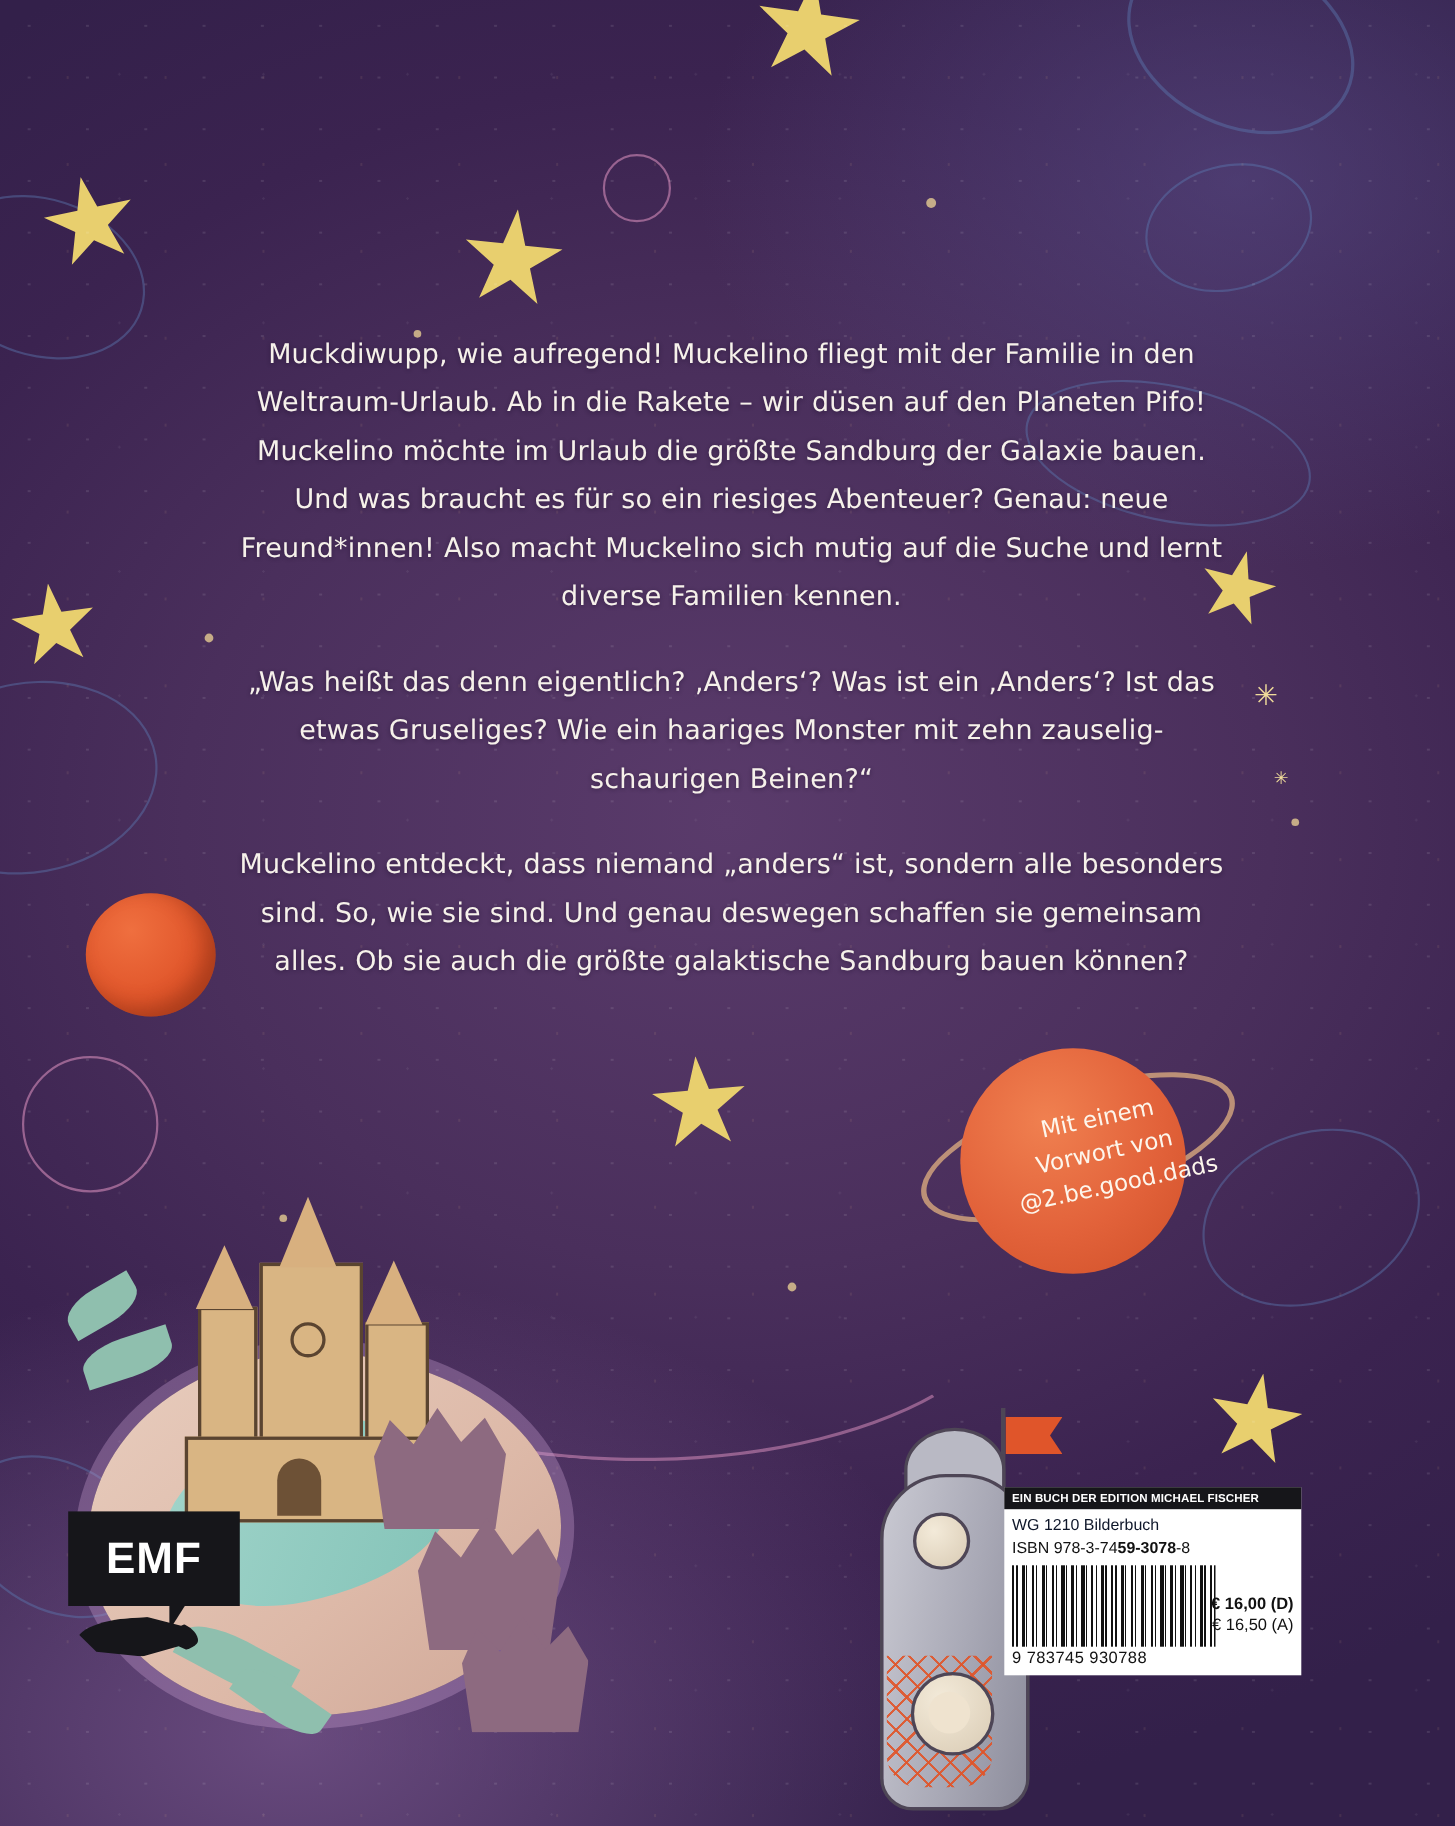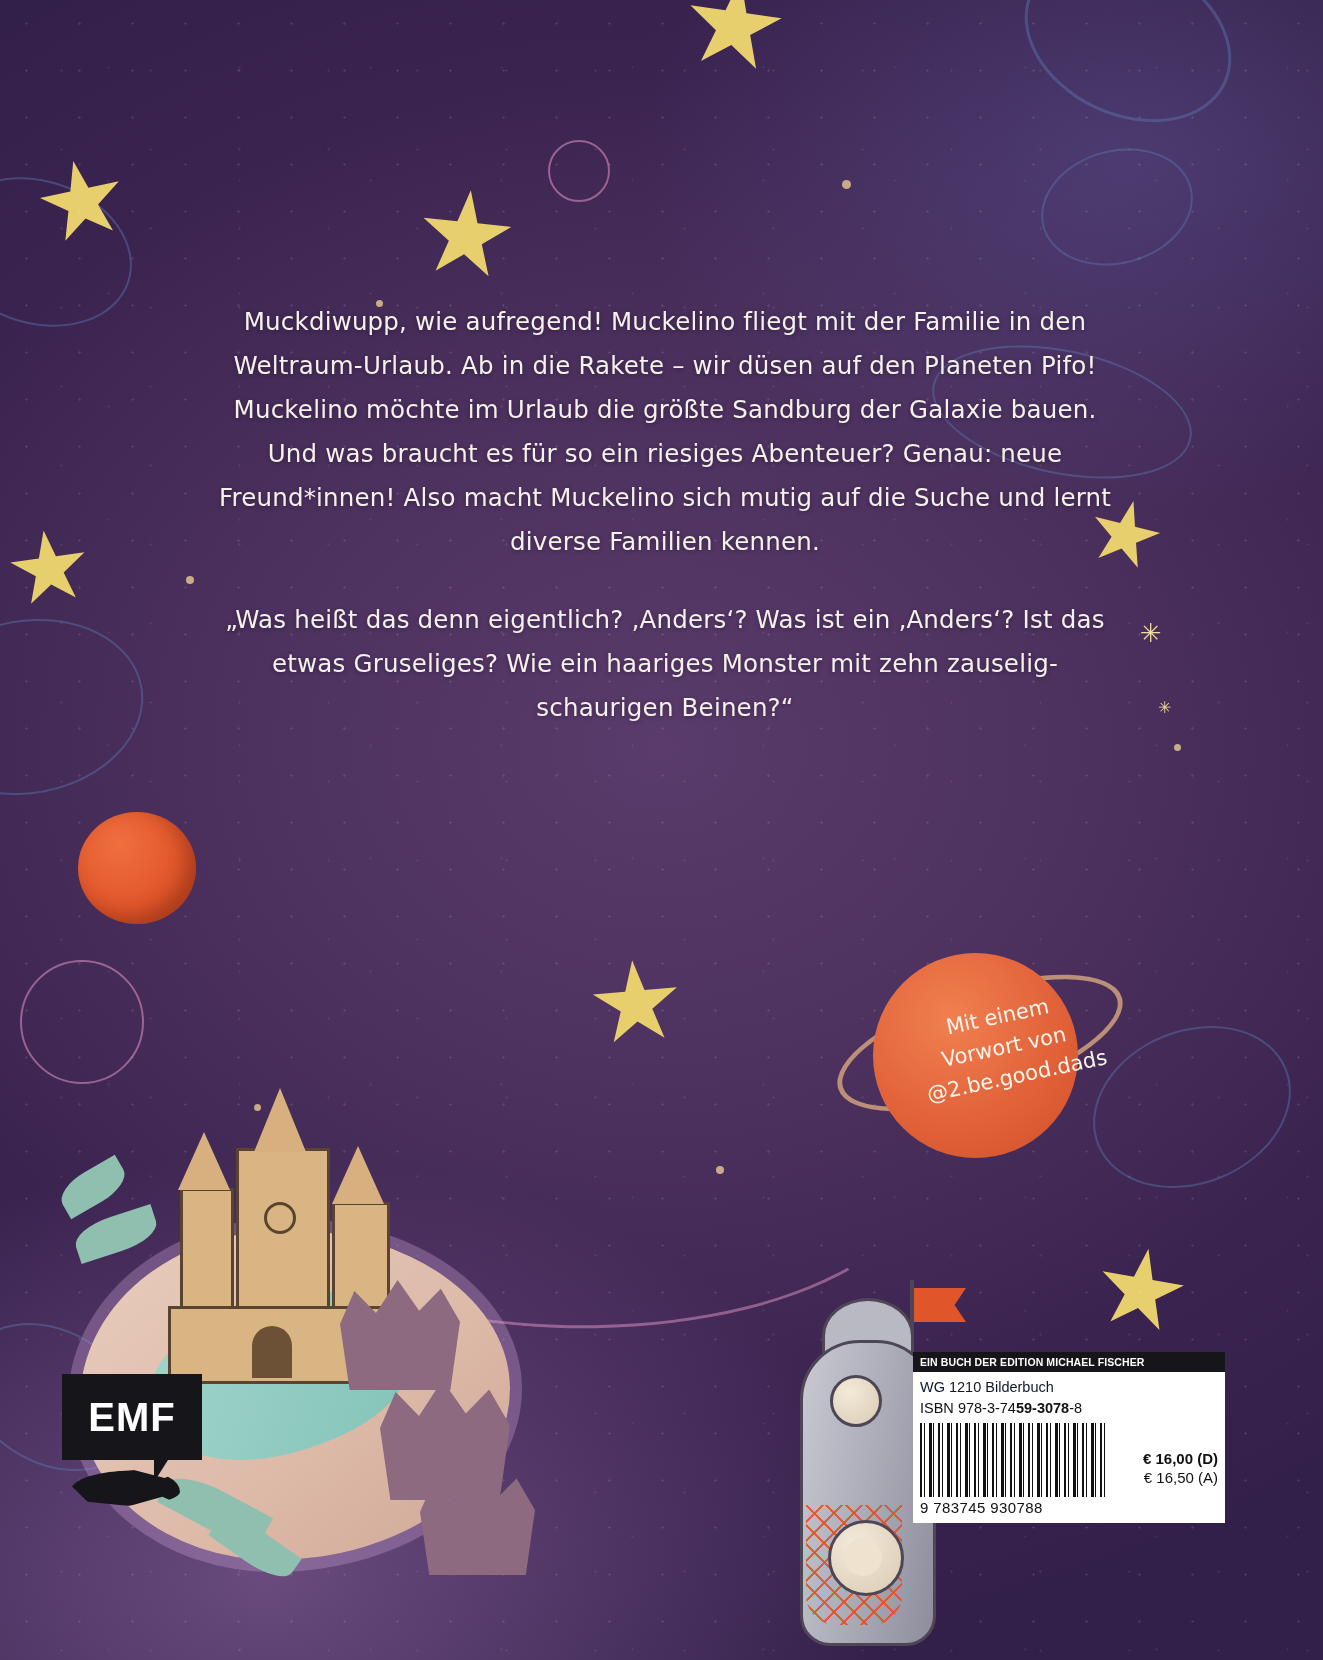--- a/index.html
+++ b/index.html
@@ -223,20 +223,21 @@
     left: 62px;
     top: 1374px;
     width: 140px;
     height: 130px;
   }
   .emf-box {
     position: absolute;
     left: 0; top: 0;
     width: 140px; height: 86px;
     background: #16161a;
+    padding-left: 16px;
   }
   .emf-text {
     position: absolute;
     inset: 0;
     display: flex;
     align-items: center;
     justify-content: center;
     color: #ffffff;
     font-family: "Liberation Sans", sans-serif;
     font-weight: bold;
@@ -256,21 +257,21 @@
     width: 110px; height: 36px;
     background: #16161a;
     border-radius: 60% 40% 55% 45% / 60% 60% 40% 40%;
     clip-path: polygon(0% 40%, 18% 8%, 58% 0%, 86% 22%, 100% 4%, 100% 96%, 84% 74%, 54% 100%, 16% 88%);
   }
   
   #isbn-block {
     position: absolute;
     left: 913px;
     top: 1352px;
-    width: 312px;
+    width: 270px;
     background: #ffffff;
     color: #111;
     font-family: "Liberation Sans", sans-serif;
   }
   #isbn-header {
     background: #16161a;
     color: #fff;
     font-size: 10.5px;
     font-weight: bold;
     letter-spacing: 0.1px;
@@ -346,20 +347,21 @@
   <div class="dot" style="left:186px;top:576px;width:8px;height:8px;"></div>
   <div class="dot" style="left:1174px;top:744px;width:7px;height:7px;"></div>
   <div class="dot" style="left:254px;top:1104px;width:7px;height:7px;"></div>
   <div class="dot" style="left:716px;top:1166px;width:8px;height:8px;"></div>
 
   <div id="grain"></div>
 
   <div id="blurb">
     <p>Muckdiwupp, wie aufregend! Muckelino fliegt mit der Familie in den Weltraum-Urlaub. Ab in die Rakete – wir düsen auf den Planeten Pifo! Muckelino möchte im Urlaub die größte Sandburg der Galaxie bauen. Und was braucht es für so ein riesiges Abenteuer? Genau: neue Freund*innen! Also macht Muckelino sich mutig auf die Suche und lernt diverse Familien kennen.</p>
     <p>„Was heißt das denn eigentlich? ‚Anders‘? Was ist ein ‚Anders‘? Ist das etwas Gruseliges? Wie ein haariges Monster mit zehn zauselig-schaurigen Beinen?“</p>
+    <p>Muckelino entdeckt, dass niemand „anders“ ist, sondern alle besonders sind. So, wie sie sind. Und genau deswegen schaffen sie gemeinsam alles. Ob sie auch die größte galaktische Sandburg bauen können?</p>
   </div>
 
   <div class="planet-orange"></div>
 
   <div class="planet-ring-wrap">
     <div class="planet-ring"></div>
     <div class="planet-ring-body">
       <div class="badge-text">
         <div>Mit einem</div>
         <div>Vorwort von</div>

